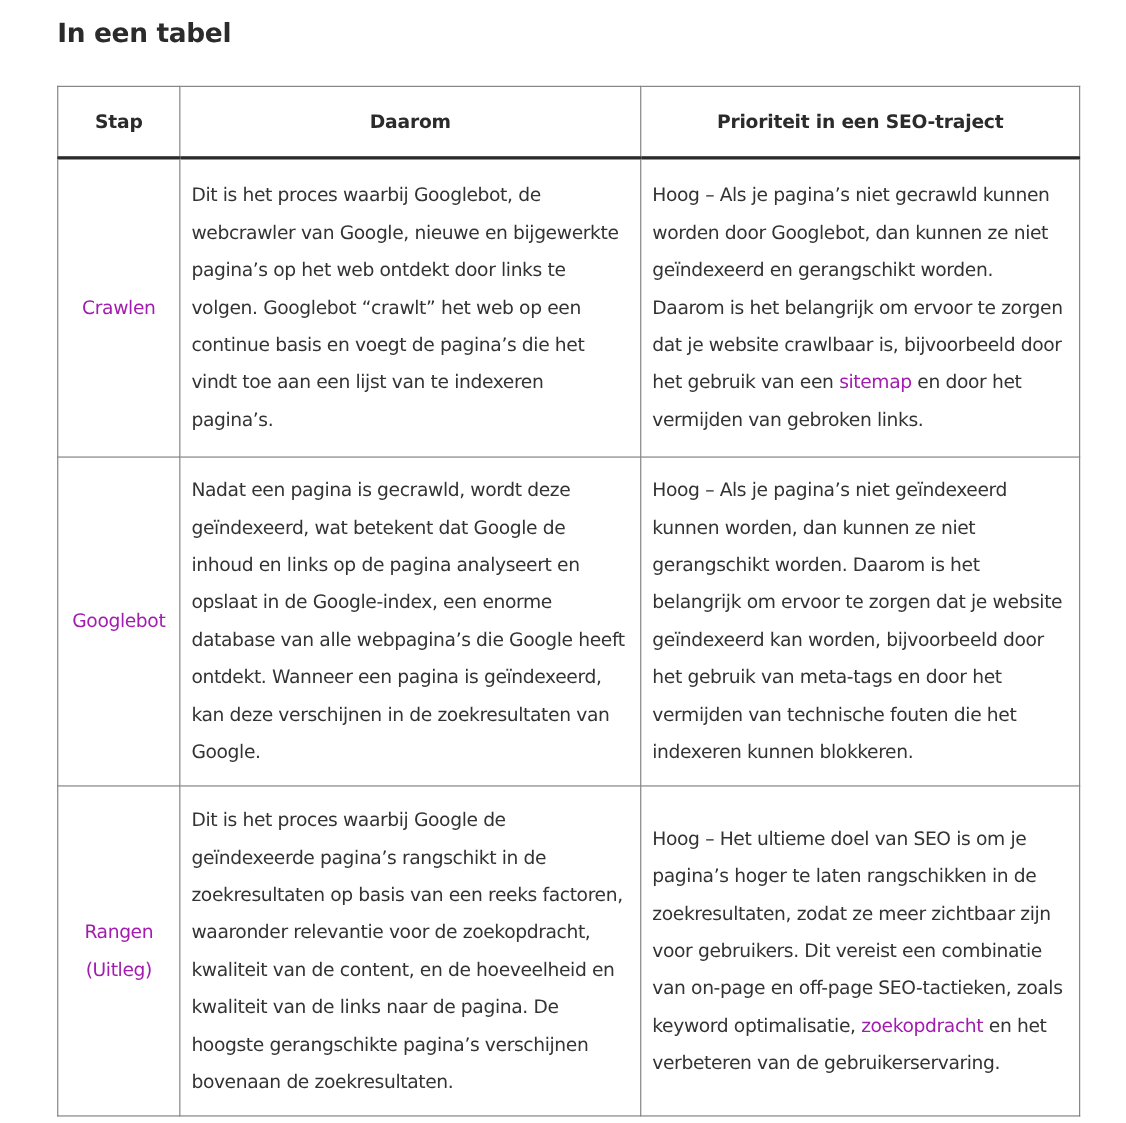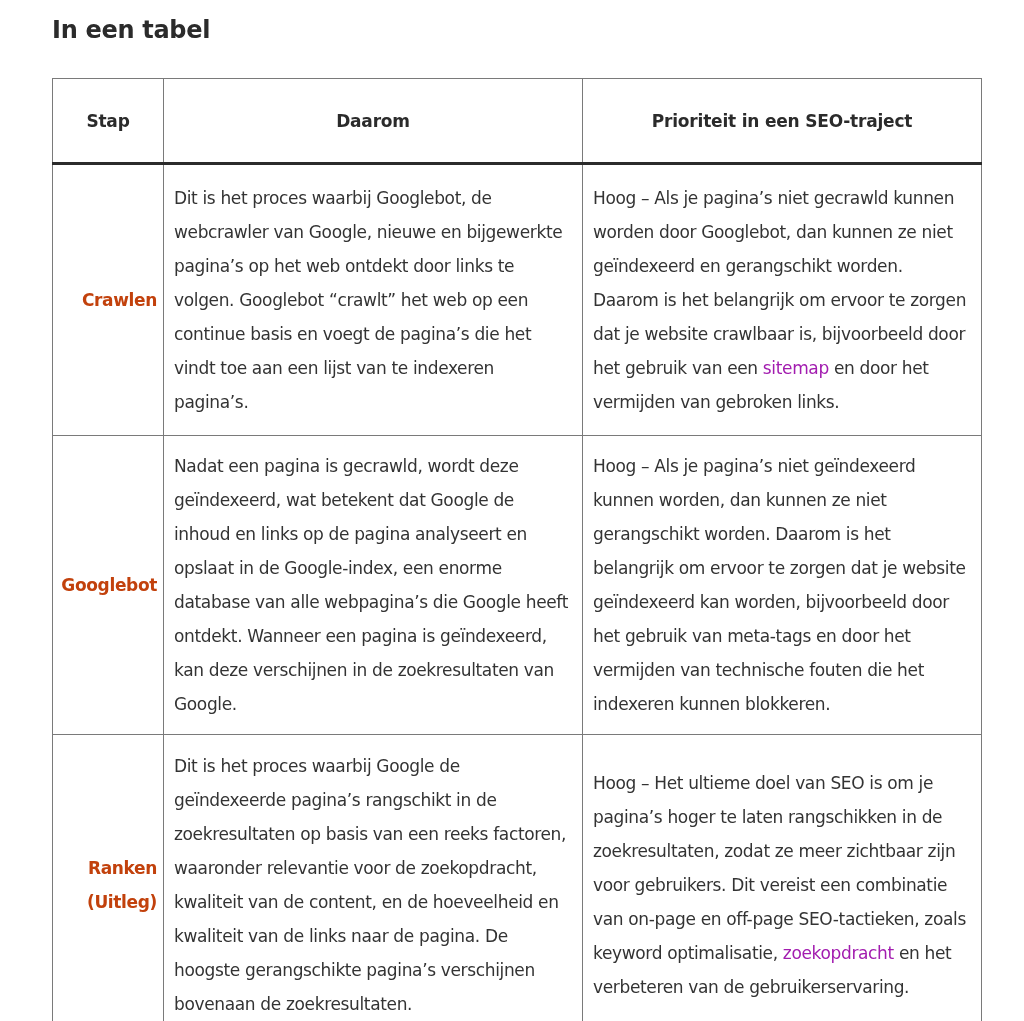--- a/index.html
+++ b/index.html
@@ -11,29 +11,29 @@
     position: absolute; left: 52px; top: 16px; margin: 0;
     font-size: 24px; font-weight: bold; color: #2b2b2b; letter-spacing: -0.3px;
   }
   table {
     position: absolute; left: 52px; top: 78px;
     width: 929px; border-collapse: collapse; table-layout: fixed;
   }
   th, td { border: 1px solid #7a7a7a; vertical-align: middle; }
   th {
     height: 51px; font-size: 17px; font-weight: bold; color: #2b2b2b;
-    text-align: center; padding: 16px 8px; letter-spacing: -0.2px;
+    text-align: center; padding: 6px 8px; letter-spacing: -0.2px;
   }
   thead tr { border-bottom: 3px solid #2b2b2b; }
   thead th { border-bottom: 3px solid #2b2b2b; }
   td {
     font-size: 17px; line-height: 34px; padding: 8px 10px; color: #333333;
     letter-spacing: -0.35px;
   }
-  td.step { text-align: right; font-weight: bold; color: #c2410c; padding: 0 6px; }
+  td.step { text-align: center; font-weight: normal; color: #a21caf; padding: 0 6px; }
   .col-step { width: 111px; }
   .col-uitleg { width: 419px; }
   .col-prio { width: 399px; }
   tr.r1 td { height: 254px; }
   tr.r2 td { height: 282px; }
   tr.r3 td { height: 283px; }
   a.link { color: #a21caf; text-decoration: none; }
 </style>
 </head>
 <body>
@@ -58,18 +58,18 @@
       <td class="step">Crawlen</td>
       <td>Dit is het proces waarbij Googlebot, de webcrawler van Google, nieuwe en bijgewerkte pagina’s op het web ontdekt door links te volgen. Googlebot “crawlt” het web op een continue basis en voegt de pagina’s die het vindt toe aan een lijst van te indexeren pagina’s.</td>
       <td><span>Hoog – Als je pagina’s niet gecrawld kunnen worden door Googlebot, dan kunnen ze niet geïndexeerd en gerangschikt worden. Daarom is het belangrijk om ervoor te zorgen dat je website crawlbaar is, bijvoorbeeld door het gebruik van een </span><a class="link" href="#">sitemap</a><span> en door het vermijden van gebroken links.</span></td>
     </tr>
     <tr class="r2">
       <td class="step">Googlebot</td>
       <td>Nadat een pagina is gecrawld, wordt deze geïndexeerd, wat betekent dat Google de inhoud en links op de pagina analyseert en opslaat in de Google-index, een enorme database van alle webpagina’s die Google heeft ontdekt. Wanneer een pagina is geïndexeerd, kan deze verschijnen in de zoekresultaten van Google.</td>
       <td>Hoog – Als je pagina’s niet geïndexeerd kunnen worden, dan kunnen ze niet gerangschikt worden. Daarom is het belangrijk om ervoor te zorgen dat je website geïndexeerd kan worden, bijvoorbeeld door het gebruik van meta-tags en door het vermijden van technische fouten die het indexeren kunnen blokkeren.</td>
     </tr>
     <tr class="r3">
-      <td class="step"><span>Ranken</span><br><span>(Uitleg)</span></td>
+      <td class="step"><span>Rangen</span><br><span>(Uitleg)</span></td>
       <td>Dit is het proces waarbij Google de geïndexeerde pagina’s rangschikt in de zoekresultaten op basis van een reeks factoren, waaronder relevantie voor de zoekopdracht, kwaliteit van de content, en de hoeveelheid en kwaliteit van de links naar de pagina. De hoogste gerangschikte pagina’s verschijnen bovenaan de zoekresultaten.</td>
       <td><span>Hoog – Het ultieme doel van SEO is om je pagina’s hoger te laten rangschikken in de zoekresultaten, zodat ze meer zichtbaar zijn voor gebruikers. Dit vereist een combinatie van on-page en off-page SEO-tactieken, zoals keyword optimalisatie, </span><a class="link" href="#">zoekopdracht</a><span> en het verbeteren van de gebruikerservaring.</span></td>
     </tr>
   </tbody>
 </table>
 
 </body></html>

